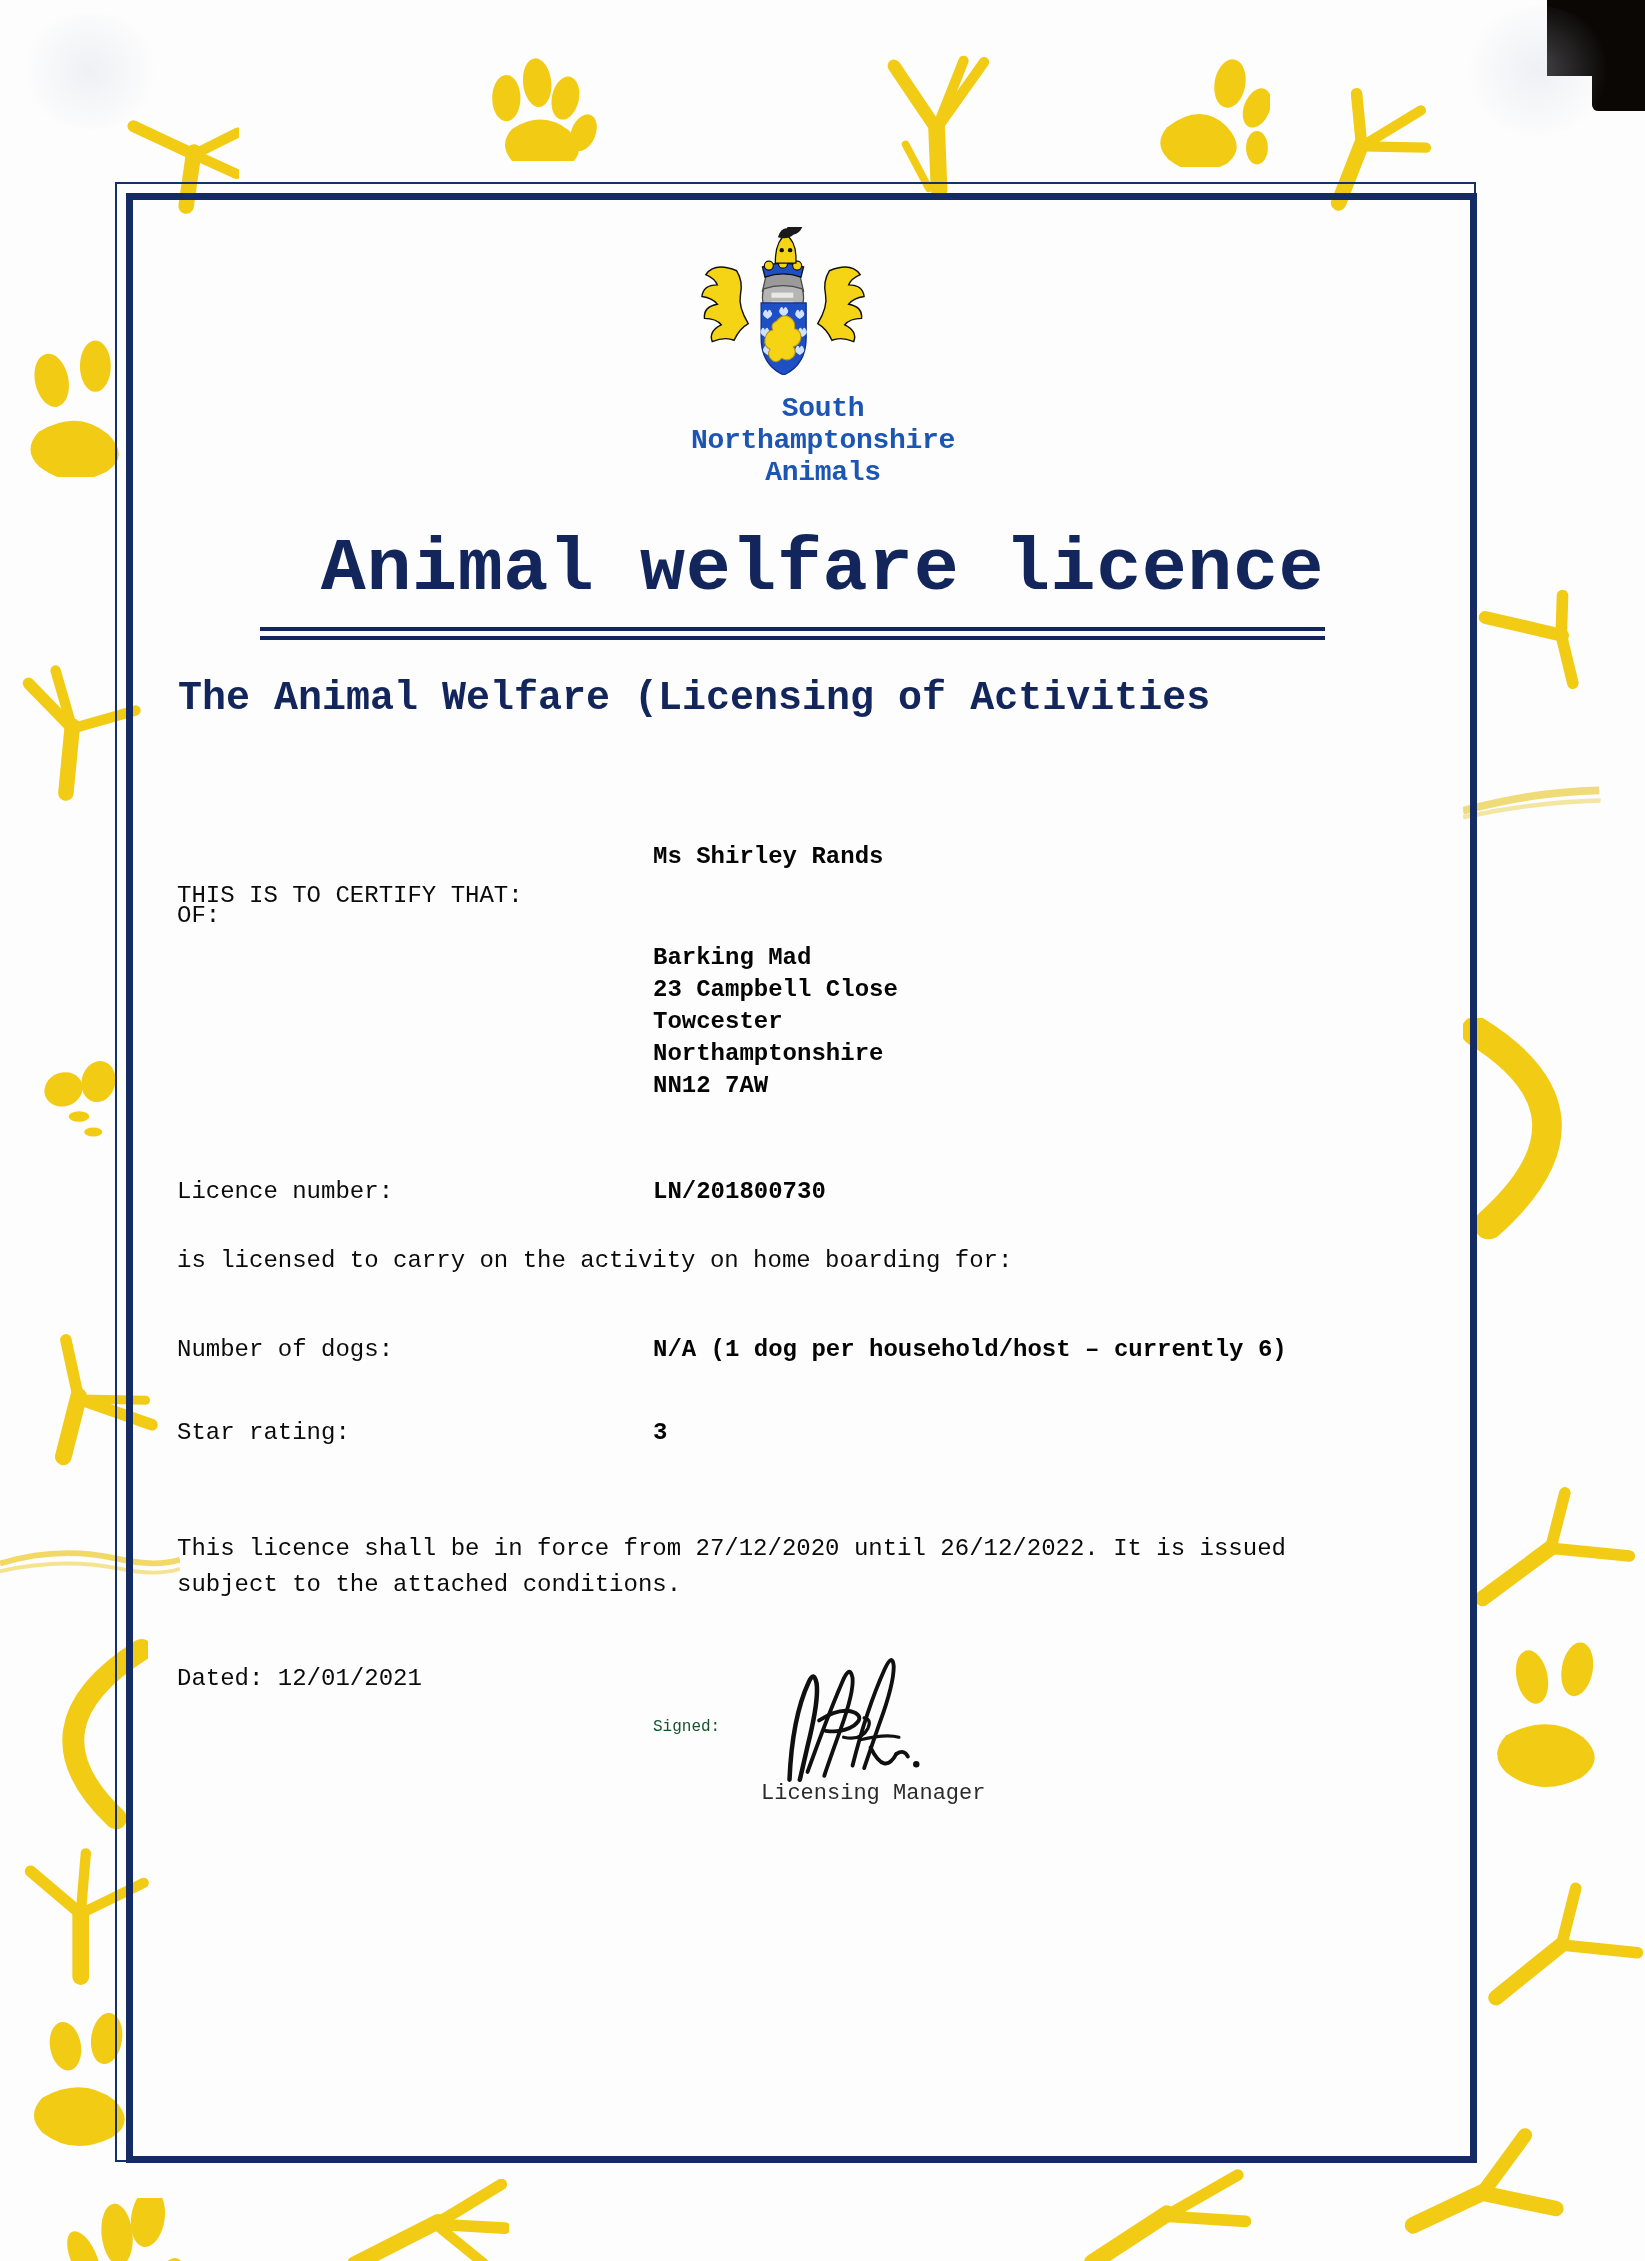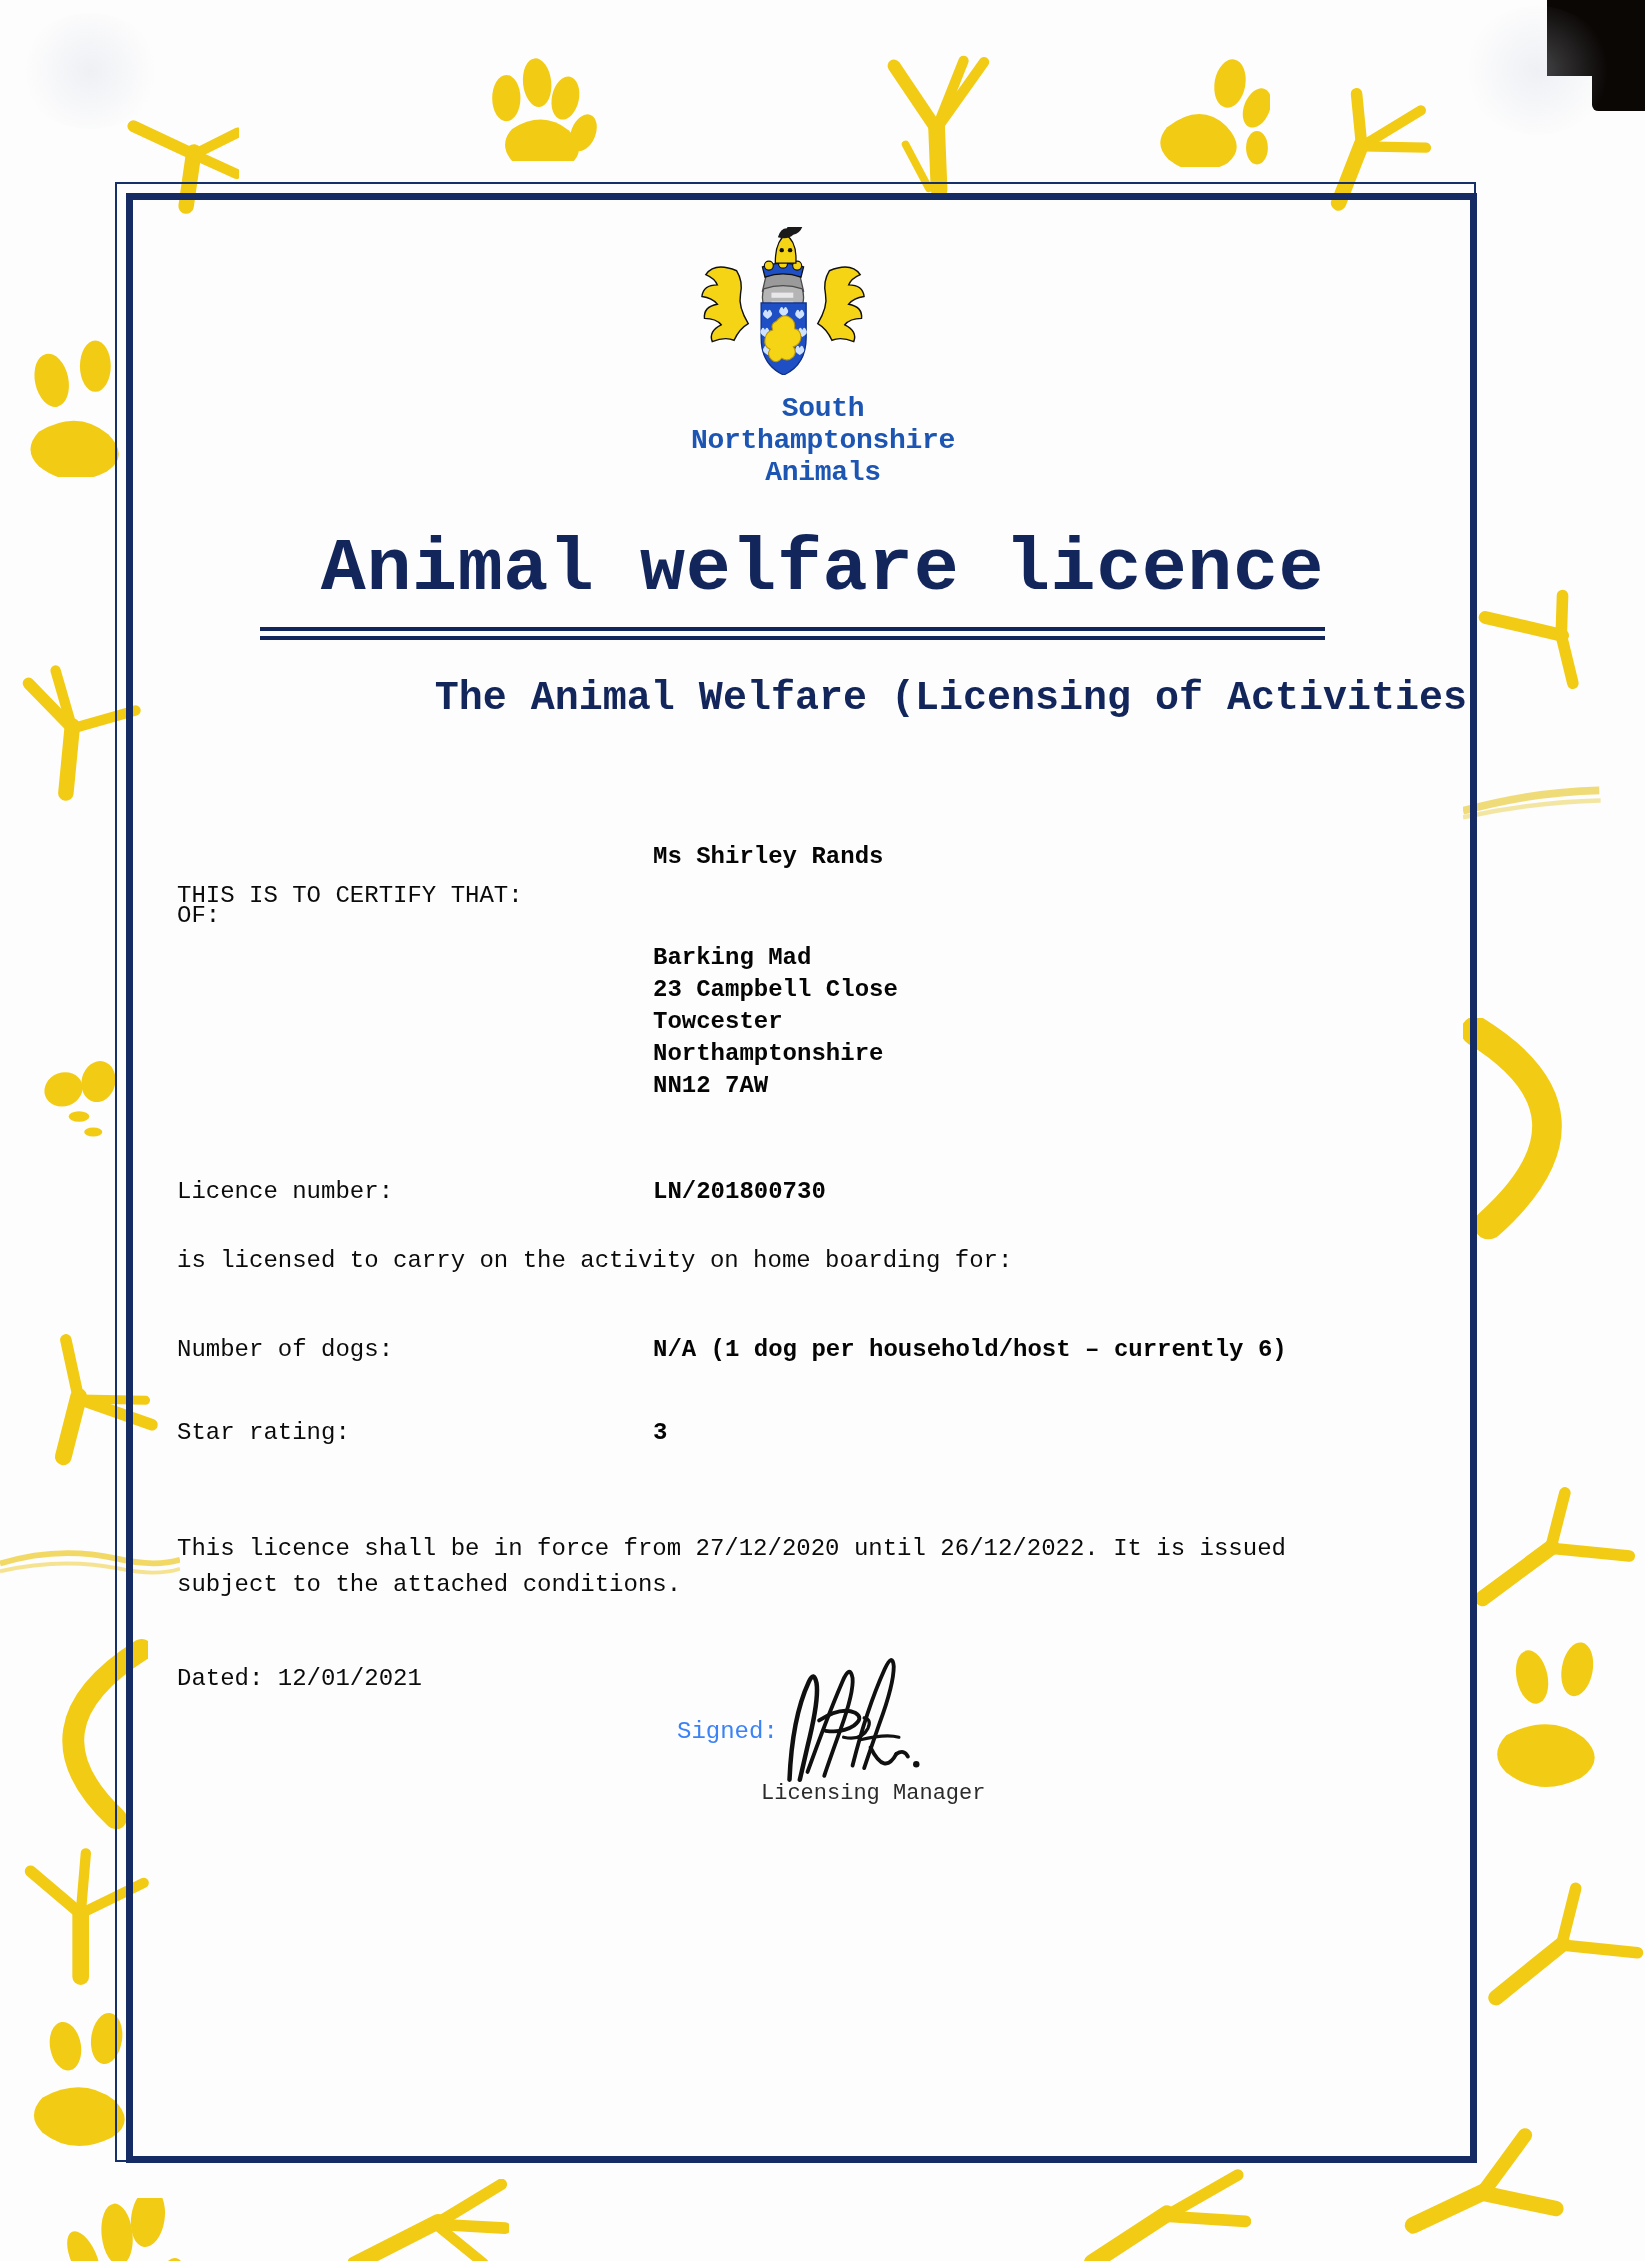--- a/index.html
+++ b/index.html
@@ -94,21 +94,21 @@
     background: #13265c;
   }
   .title-rule-a { top: 627px; height: 3.9px; }
   .title-rule-b { top: 636px; height: 3.9px; }
 
   .doc-subtitle {
     position: absolute;
     left: 178px;
     top: 667px;
     width: 1289px;
-    text-align: right;
+    text-align: left;
     color: #13265c;
     font-weight: bold;
     font-size: 40px;
     line-height: 63px;
   }
   .doc-subtitle div { white-space: nowrap; }
 
   
   .body-label {
     position: absolute;
@@ -132,24 +132,23 @@
   .addr-block {
     position: absolute;
     color: #050505;
     font-size: 24px;
     font-weight: bold;
     line-height: 32px;
   }
 
   .sig-label {
     position: absolute;
-    color: #3b82f6;
-    font-size: 24px;
+    color: #14532d;
+    font-size: 16px;
     white-space: nowrap;
-    margin-left: 24px;
   }
   .sig-role {
     position: absolute;
     color: #2b2b2b;
     font-size: 22px;
     white-space: nowrap;
   }
   .sig-mark {
     position: absolute;
     left: 774px;

